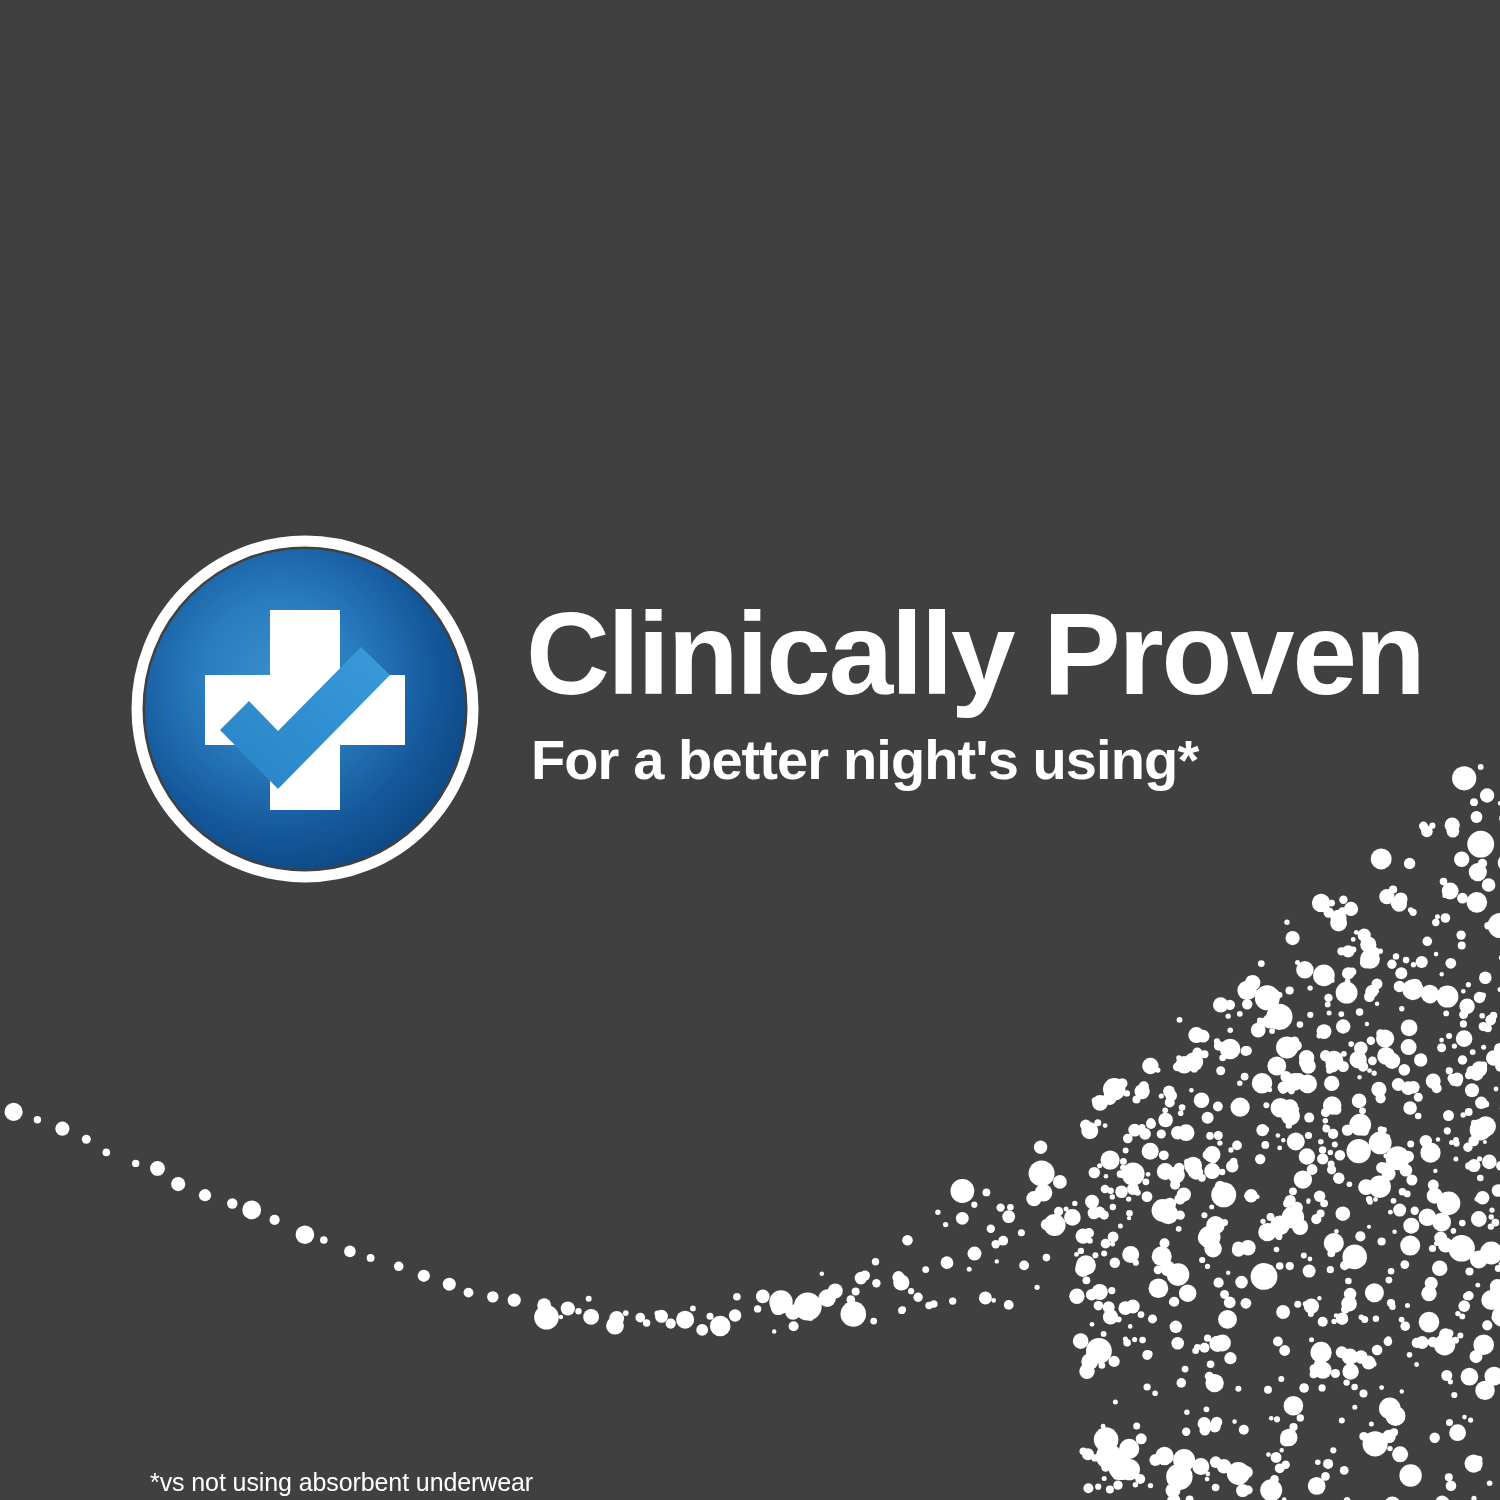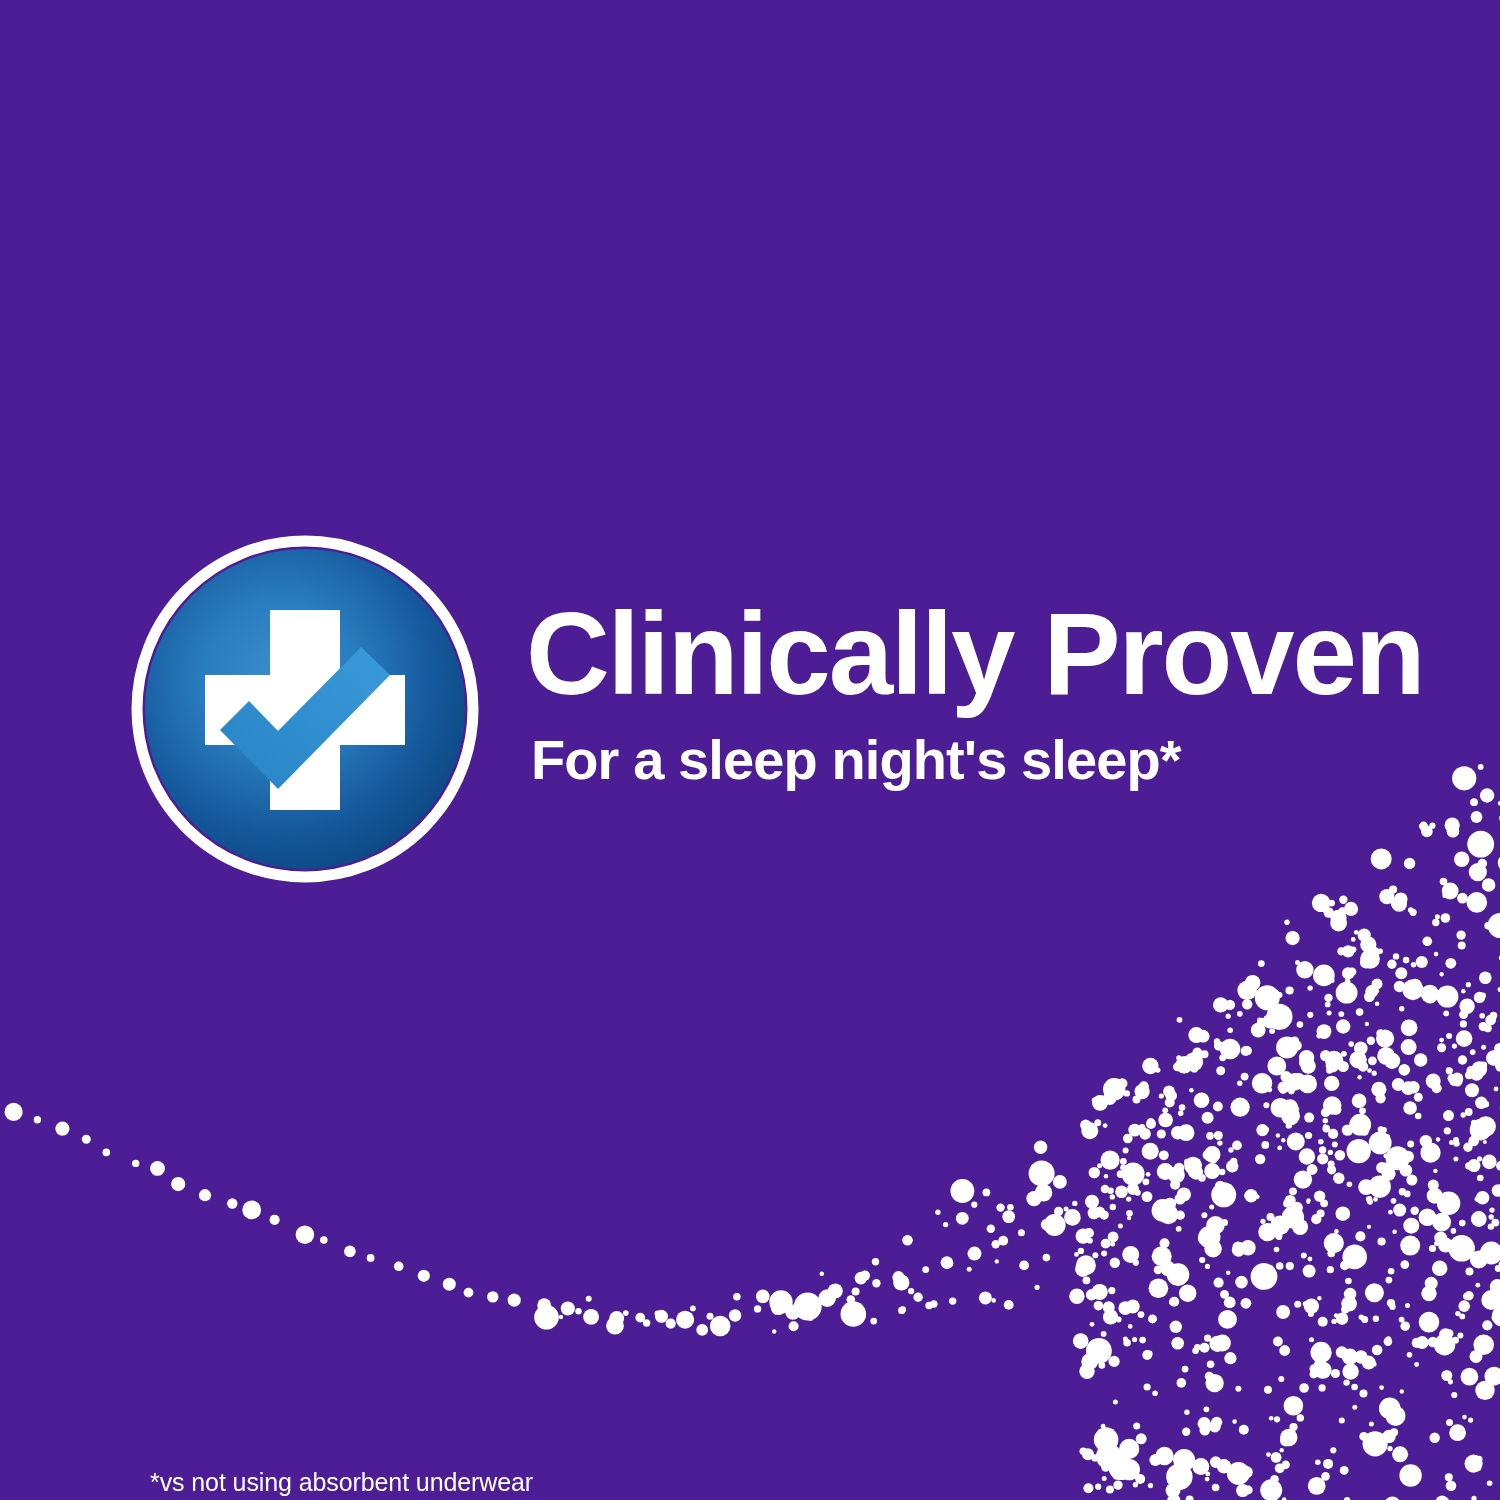--- a/index.html
+++ b/index.html
@@ -10,21 +10,21 @@
   body {
     width: 1500px;
     height: 1500px;
     overflow: hidden;
     font-family: "Liberation Sans", sans-serif;
   }
   #panel {
     position: relative;
     width: 1500px;
     height: 1500px;
-    background: #4c1d95;
+    background: #404040;
     overflow: hidden;
   }
 
   
   #dot-wave {
     position: absolute;
     left: 0;
     top: 0;
     width: 1500px;
     height: 1500px;
@@ -1098,18 +1098,18 @@
                  L 92 198
                  L 121 169
                  L 150 199
                  Z"></path>
       </g>
     </svg>
   </div>
 
   <div id="headline-block">
     <h1 id="title">Clinically Proven</h1>
-    <p id="subtitle">For a sleep night's sleep*</p>
+    <p id="subtitle">For a better night's using*</p>
   </div>
 
   <p id="footnote">*vs not using absorbent underwear</p>
 
 </div>
 
 </body></html>

